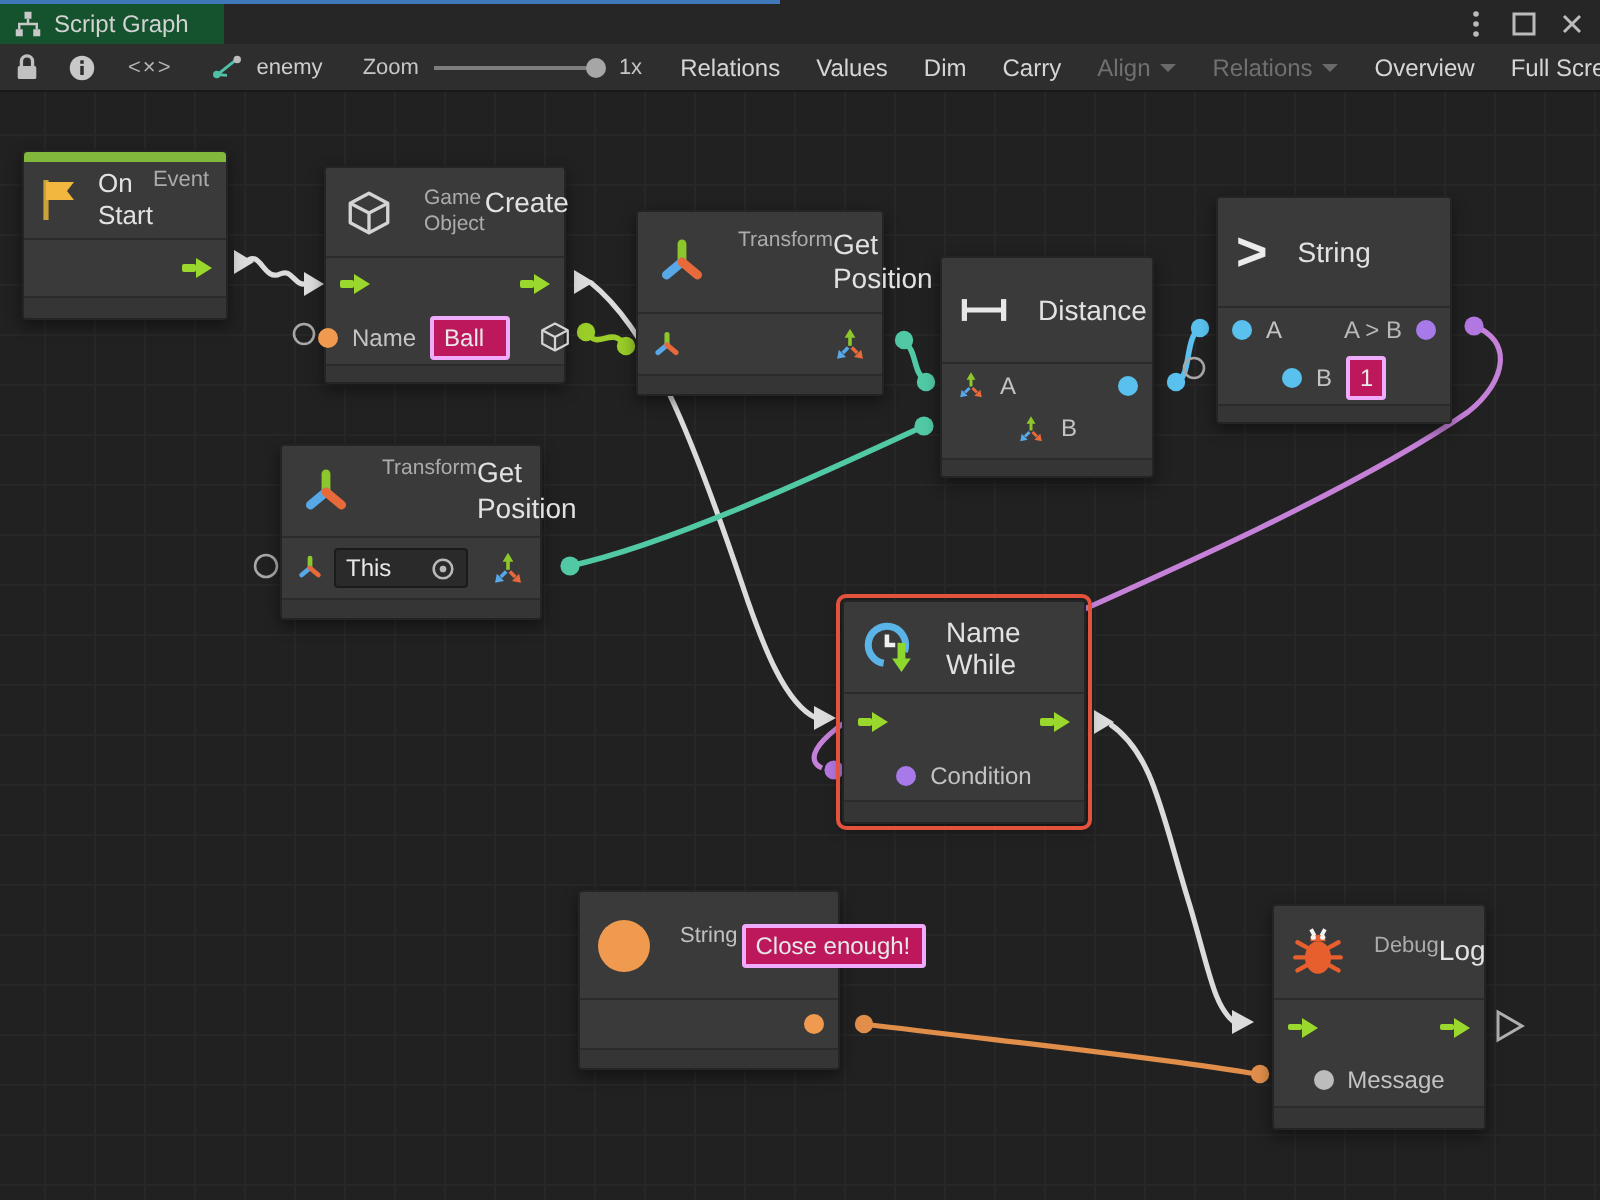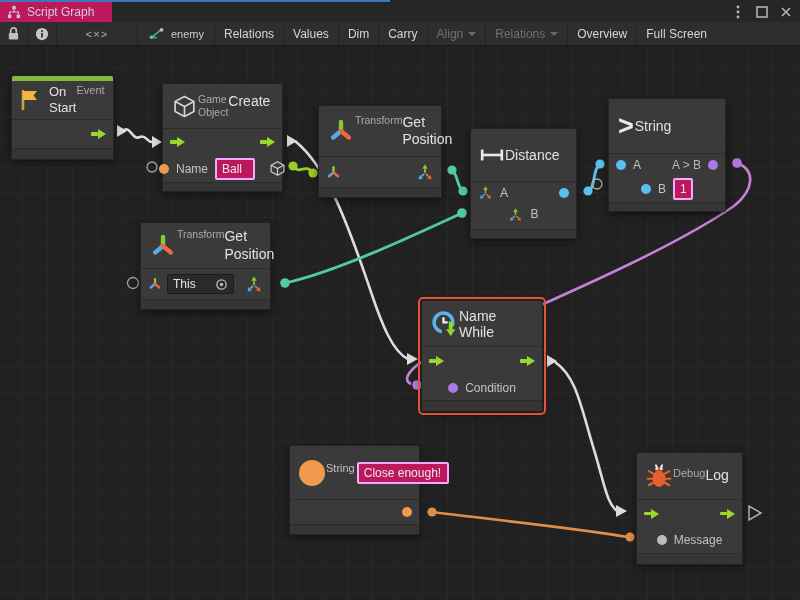--- a/index.html
+++ b/index.html
@@ -4,21 +4,21 @@
 <style>
   html,body{margin:0;padding:0;}
   body{
     width:800px;height:600px;position:relative;overflow:hidden;
     background:#262626;font-family:"Liberation Sans",sans-serif;
     -webkit-font-smoothing:antialiased;user-select:none;
   }
   
   #tabbar{position:absolute;left:0;top:0;width:800px;height:22px;background:#262626;}
   #focus-line{position:absolute;left:0;top:0;width:390px;height:2px;background:#3e78b8;}
-  #tab{position:absolute;left:0;top:2px;height:20px;width:112px;background:#be185d;
+  #tab{position:absolute;left:0;top:2px;height:20px;width:112px;background:#14532d;
        display:flex;align-items:center;gap:6px;padding-left:7px;box-sizing:border-box;}
   #tab span{font-size:12px;color:#d2d2d2;white-space:nowrap;}
   #win-controls{position:absolute;right:4px;top:2px;height:20px;display:flex;align-items:center;gap:4px;}
   .win-btn{width:20px;height:18px;display:flex;align-items:center;justify-content:center;}
   
   #toolbar{position:absolute;left:0;top:22px;width:800px;height:24px;background:#2e2e2e;
            border-bottom:1px solid #191919;display:flex;align-items:stretch;box-sizing:border-box;}
   .tb-btn{display:flex;align-items:center;justify-content:center;padding:0 9px;font-size:12px;color:#d6d6d6;white-space:nowrap;}
   .tb-btn.small{padding:0 7px;}
   .tb-btn.disabled{color:#707070;}
@@ -40,21 +40,21 @@
       linear-gradient(90deg,#191919 1px, transparent 1px);
     background-size:25px 25px,25px 25px,125px 125px,125px 125px;
     background-position:-3px -4px,-3px -4px,-3px -29px,-3px -29px;}
   #wires{position:absolute;left:0;top:0;width:800px;height:600px;pointer-events:none;z-index:2;}
   #wires path{fill:none;}
   
   .node{position:absolute;background:#3a3a3a;border:1px solid #242424;border-radius:2px;
         box-shadow:0 3px 8px rgba(0,0,0,.45);z-index:3;box-sizing:border-box;color:#d8d8d8;}
   .node.selected{outline:2px solid #e2523c;outline-offset:1px;}
   .accent{height:5px;background:#82b83c;border-radius:2px 2px 0 0;}
-  .hdr{display:flex;align-items:center;gap:1px;padding:0 12px 0 9px;box-sizing:border-box;}
+  .hdr{display:flex;align-items:center;gap:15px;padding:0 12px 0 9px;box-sizing:border-box;}
   .titles{display:flex;flex-direction:row;line-height:1.25;}
   .cat{font-size:10.5px;color:#ababab;}
   .title{font-size:14px;color:#e2e2e2;}
   .title.solo{font-size:14px;}
   .body-sep{border-top:1px solid #2b2b2b;}
   .row{display:flex;align-items:center;gap:7px;padding:0 7px;box-sizing:border-box;justify-content:center;}
   .ftr{border-top:1px solid #2b2b2b;background:#353535;border-radius:0 0 2px 2px;}
   .grow{flex:1;}
   .plabel{font-size:12px;color:#c3c3c3;white-space:nowrap;}
   
@@ -214,20 +214,27 @@
   <div class="tb-btn" style="width:62px;color:#b4b4b4;font-size:11px;letter-spacing:1px">
     <span>&lt;×&gt;</span>
     </div>
   <div class="tb-sep"></div>
   <div id="crumb">
     <svg class="icon" width="17" height="13">
         <use href="#sym-graph"></use>
       </svg>
     <span>enemy</span>
   </div>
+  <div id="zoomctl">
+    <span>Zoom</span>
+    <div id="zoom-track">
+      <div id="zoom-handle"></div>
+    </div>
+    <span>1x</span>
+  </div>
   <div class="tb-sep"></div>
   <div class="tb-btn">Relations</div>
   <div class="tb-sep"></div>
   <div class="tb-btn">Values</div>
   <div class="tb-sep"></div>
   <div class="tb-btn">Dim</div>
   <div class="tb-sep"></div>
   <div class="tb-btn">Carry</div>
   <div class="tb-sep"></div>
   <div class="tb-btn disabled">

